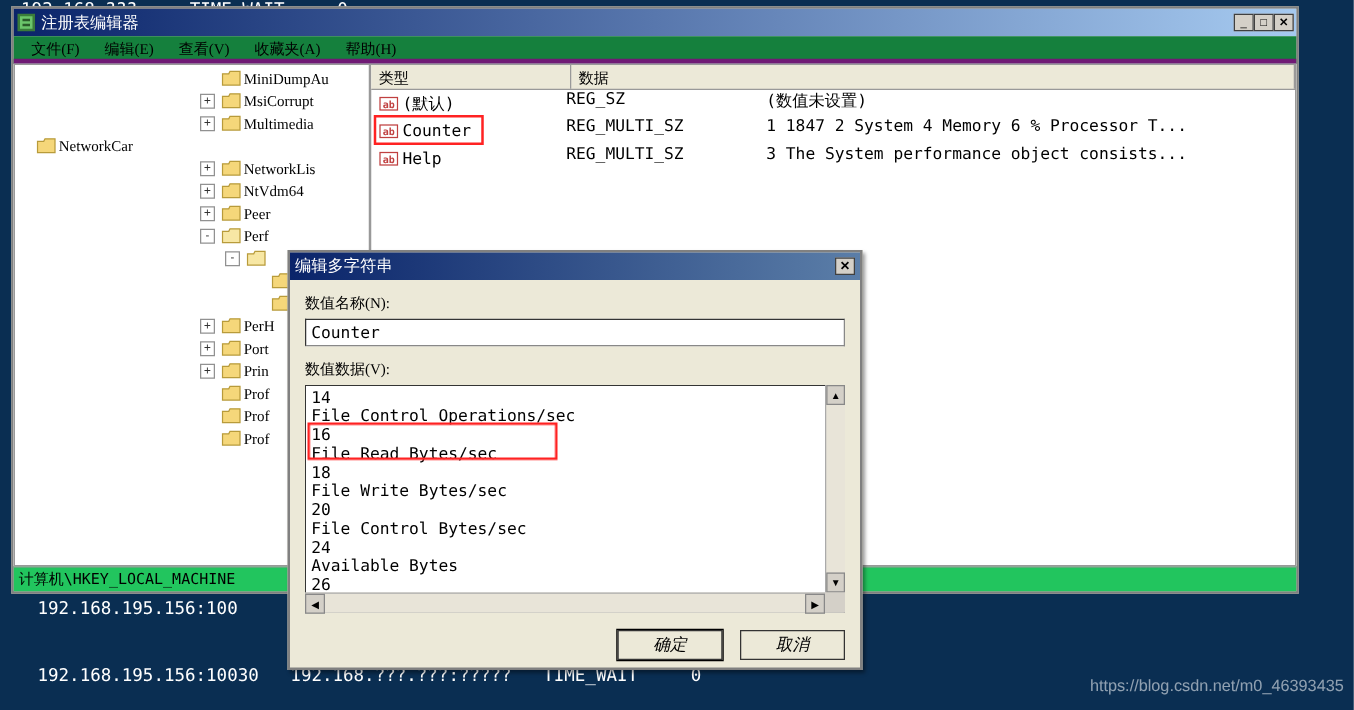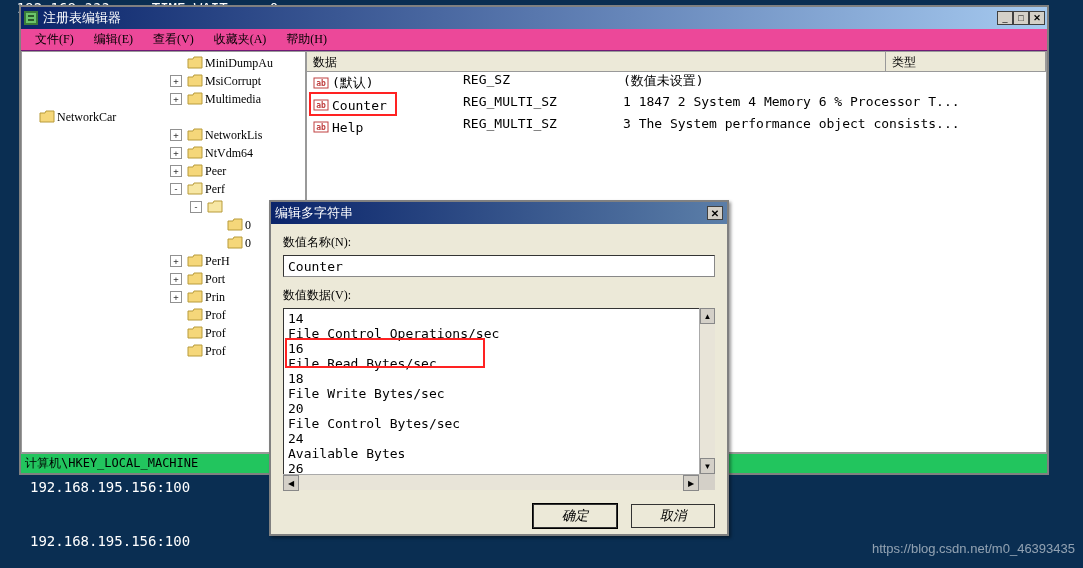--- a/index.html
+++ b/index.html
@@ -1,47 +1,47 @@
 <!DOCTYPE html>
 <html><head>
 <meta charset="utf-8">
 <style>
   *{box-sizing:border-box;}
   body{margin:0;background:#0a2e52;font-family:"SimSun","Microsoft YaHei",sans-serif;font-size:12px;width:1083px;height:568px;overflow:hidden;position:relative;}
   .console-bg{position:absolute;top:0;left:0;color:white;font-family:Consolas,monospace;font-size:14px;white-space:pre;}
   .console-bottom{position:absolute;bottom:0;left:0;color:white;font-family:Consolas,monospace;font-size:14px;white-space:pre;padding-left:30px;line-height:18px;}
   .watermark{position:absolute;bottom:12px;right:8px;color:rgba(255,255,255,0.55);font-size:13px;font-family:Arial;}
-  .win{position:absolute;top:5px;left:19px;width:1030px;height:470px;border:2px solid #808080;background:#ece9d8;display:flex;flex-direction:column;}
+  .win{position:absolute;top:5px;left:9px;width:1030px;height:470px;border:2px solid #808080;background:#ece9d8;display:flex;flex-direction:column;}
   .titlebar{height:22px;background:linear-gradient(to right,#0a246a,#a6caf0);color:white;display:flex;align-items:center;padding:0 2px;}
   .titlebar .icon{width:16px;height:16px;margin-right:4px;display:flex;align-items:center;justify-content:center;}
   .titlebar .title{flex:1;font-weight:normal;font-size:13px;}
   .winbtns{display:flex;gap:0px;}
   .winbtn{width:16px;height:14px;background:#d4d0c8;border:1px solid #404040;font-family:Arial;font-size:9px;display:flex;align-items:center;justify-content:center;cursor:default;color:black;}
-  .menubar{height:22px;background:#ec4899;display:flex;align-items:flex-start;padding:0 4px;border-bottom:1px solid #701a75;}
+  .menubar{height:22px;background:#15803d;display:flex;align-items:flex-start;padding:0 4px;border-bottom:4px solid #701a75;}
   .menuitem{padding:2px 10px;font-family:"SimSun";}
   .mainarea{flex:1;display:flex;background:white;overflow:hidden;}
   .treepane{width:285px;border:1px solid #999;background:white;overflow:hidden;position:relative;}
   .tree{padding:2px 0 2px 0;font-family:"SimSun";}
   .node{display:flex;align-items:center;height:18px;white-space:nowrap;}
   .expander{width:12px;height:12px;border:1px solid #919191;display:flex;align-items:center;justify-content:center;font-size:9px;line-height:9px;margin-right:5px;font-family:monospace;color:#333;flex-shrink:0;}
   .spacer{width:12px;height:12px;margin-right:5px;flex-shrink:0;}
   .folder{width:16px;height:14px;margin-right:2px;flex-shrink:0;}
   .listpane{flex:1;border:1px solid #999;background:white;position:relative;}
   .listhdr{display:flex;background:#ece9d8;border-bottom:1px solid #999;height:20px;}
   .hcol{padding:2px 6px;border-right:1px solid #999;font-family:"SimSun";}
   .listrow{display:flex;height:22px;}
   .col{padding:0 6px;font-family:Consolas,"SimSun",monospace;font-size:13px;white-space:nowrap;}
   .c1{width:150px;display:flex;align-items:center;}
   .c2{width:160px;}
   .c3{flex:1;}
   .valicon{width:16px;height:16px;margin-right:3px;flex-shrink:0;}
   .statusbar{height:20px;background:#22c55e;border-top:1px solid #999;display:flex;align-items:center;padding:0 4px;font-family:Consolas,"SimSun",monospace;}
   .hilite{border:2px solid #ff2222;position:absolute;pointer-events:none;}
   
-  .dialog{position:absolute;top:200px;left:230px;width:460px;border:2px solid #808080;background:#ece9d8;box-shadow:2px 2px 3px rgba(0,0,0,0.4);margin-left:39px;}
+  .dialog{position:absolute;top:200px;left:230px;width:460px;border:2px solid #808080;background:#ece9d8;box-shadow:2px 2px 3px rgba(0,0,0,0.4);}
   .dialog .dtitlebar{height:22px;background:linear-gradient(to right,#0a246a,#5b7ea8);color:white;display:flex;align-items:center;padding:0 4px;}
   .dtitlebar .dtitle{flex:1;font-family:"SimSun";font-size:13px;}
   .dclose{width:16px;height:14px;background:#d4d0c8;border:1px solid #404040;display:flex;align-items:center;justify-content:center;font-family:Arial;font-size:10px;color:black;font-weight:bold;}
   .dbody{padding:10px 12px 8px;}
   .fldlabel{font-family:"SimSun";margin-bottom:4px;}
   .txtinput{width:100%;height:22px;font-family:Consolas,"SimSun",monospace;font-size:13px;padding:2px 4px;border:1px inset #888;background:white;}
   .multiline{width:100%;height:182px;border:1px inset #888;background:white;font-family:Consolas,"SimSun",monospace;font-size:13px;padding:2px 4px;overflow:auto;white-space:pre;position:relative;}
   .scrollbar-v{position:absolute;right:0;top:0;bottom:16px;width:16px;background:#e8e4d8;border-left:1px solid #aaa;}
   .sbbtn{height:16px;background:#d4d0c8;border:1px solid #888;display:flex;align-items:center;justify-content:center;font-size:8px;}
   .scrollbar-h{position:absolute;bottom:0;left:0;right:16px;height:16px;background:#e8e4d8;border-top:1px solid #aaa;display:flex;}
@@ -52,20 +52,21 @@
   .multiwrap{position:relative;width:100%;height:182px;}
 </style>
 </head>
 <body>
 
 <div class="console-bg">  192.168.??? ... TIME_WAIT     0</div>
 <div class="console-bottom">
   <div>192.168.195.156:100</div>
   <div>192.168.195.156:100</div>
   <div>192.168.195.156:100</div>
+  <div>192.168.195.156:10030   192.168.???.???:?????   TIME_WAIT     0</div>
 </div>
 <div class="watermark">https://blog.csdn.net/m0_46393435</div>
 
 <div class="win">
   <div class="titlebar">
     <span class="icon">
       <svg width="16" height="16" viewBox="0 0 16 16">
           <rect x="1" y="1" width="14" height="14" fill="#3a7c3a"></rect>
           <rect x="3" y="3" width="10" height="10" fill="#6bc46b"></rect>
           <rect x="5" y="5" width="6" height="2" fill="#2a5a2a"></rect>
@@ -209,22 +210,22 @@
             <svg class="folder" viewBox="0 0 16 14">
               <path d="M1 3 L6 3 L7 1 L15 1 L15 12 L1 12 Z" fill="#f5d77a" stroke="#b89b3a"></path>
             </svg>
             <span>Prof</span>
           </div>
         </div>
     </div>
 
     <div class="listpane">
       <div class="listhdr">
+        <div class="hcol c2">类型</div>
         <div class="hcol c3">数据</div>
-        <div class="hcol c2">类型</div>
       </div>
       <div id="listbody">
           <div class="listrow">
             <div class="col c1">
               <svg class="valicon" viewBox="0 0 16 16">
                 <rect x="1" y="3" width="14" height="10" fill="#fff" stroke="#c04040"></rect>
                 <text x="8" y="11" text-anchor="middle" font-size="8" fill="#c04040" font-weight="bold">ab</text>
               </svg>
               <span>(默认)</span>
             </div>

